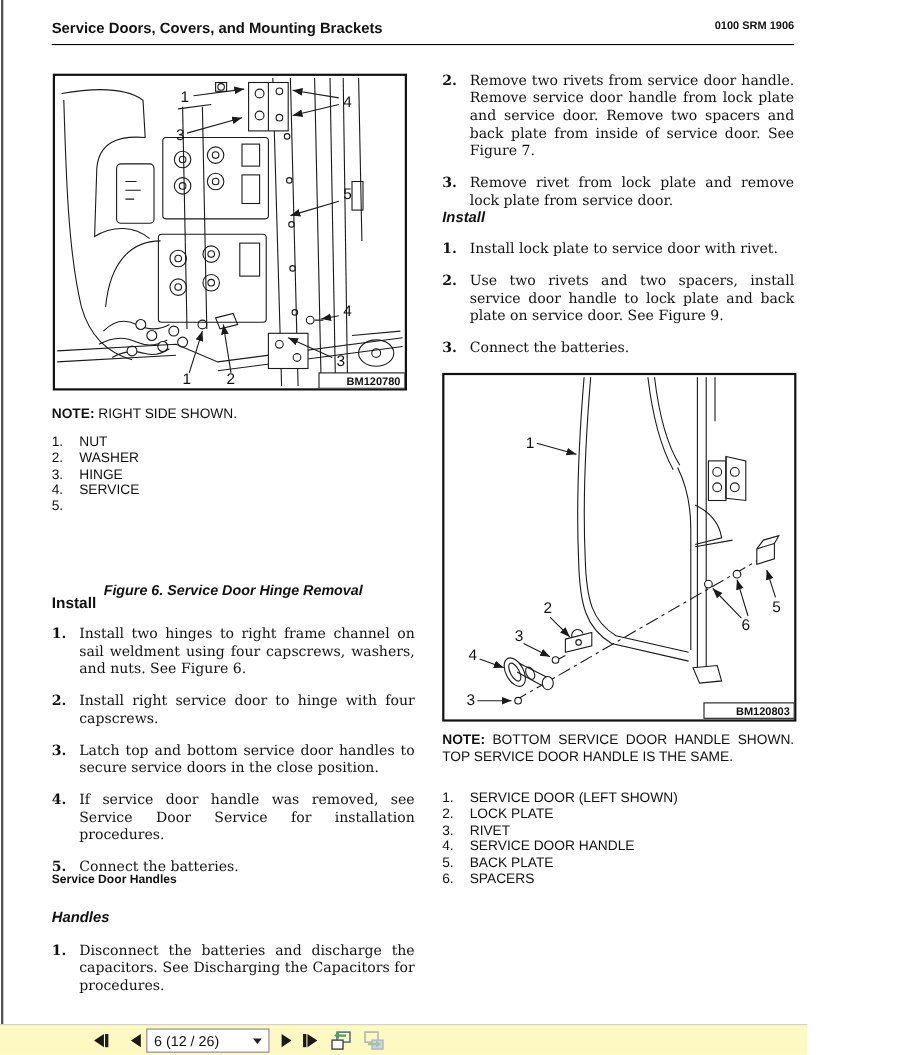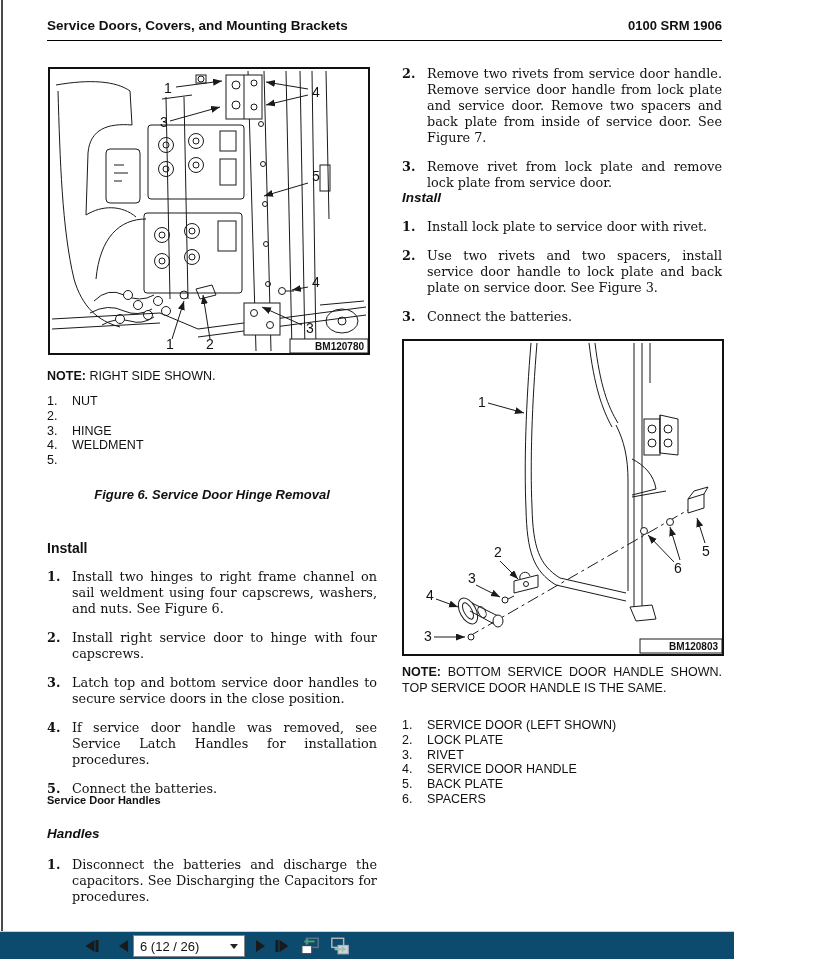--- a/index.html
+++ b/index.html
@@ -3,36 +3,36 @@
 <meta charset="utf-8">
 <style>
   html,body{margin:0;padding:0;background:#ffffff;}
   .app{position:relative;width:734px;height:959px;overflow:hidden;background:#fff;
        font-family:"Liberation Sans",sans-serif;color:#111;}
   .window-edge{position:absolute;left:1px;top:0;width:2px;height:931px;background:#4a4a4a;}
 
   
   .pagearea{position:absolute;left:0;top:0;width:818px;height:931px;background:#fff;}
   .hdr-title{position:absolute;left:47px;top:18px;font-size:13.5px;font-weight:bold;white-space:nowrap;}
-  .hdr-code{position:absolute;right:96px;top:18px;font-size:13px;font-weight:bold;white-space:nowrap;}
+  .hdr-code{position:absolute;right:96px;top:18px;font-size:10px;font-weight:bold;white-space:nowrap;}
   .hdr-rule{position:absolute;left:47px;top:40px;width:675px;height:0;border-top:1.5px solid #000;}
 
   .figbox{position:absolute;border:2px solid #111;background:#fff;box-sizing:border-box;}
   #fig6{left:48px;top:67px;width:322px;height:288px;}
   #fig7{left:402px;top:339px;width:322px;height:317px;}
 
   .note{font-size:12.5px;line-height:15.5px;text-align:justify;}
   .note b{font-weight:bold;}
   .partlist{font-size:12.5px;line-height:13.8px;}
   .partrow{display:flex;margin-bottom:1px;}
   .partrow .pnum{flex:0 0 25px;}
   .partrow .plabel{flex:1 1 auto;}
   #parts6 .plabel{max-width:282px;}
 
-  .figcap{font-size:13px;font-weight:bold;font-style:italic;text-align:center;}
+  .figcap{font-size:13px;font-weight:bold;font-style:italic;text-align:center;margin-top:42px;}
 
   .h1{font-size:14px;font-weight:bold;font-family:"Liberation Sans",sans-serif;}
   .h2{font-size:11px;font-weight:bold;font-family:"Liberation Sans",sans-serif;}
   .h2i{font-size:13.5px;font-weight:bold;font-style:italic;font-family:"Liberation Sans",sans-serif;}
 
   .steps{font-family:"DejaVu Serif",serif;font-size:12.8px;line-height:16px;}
   .step{display:flex;margin-bottom:13px;}
   .step:last-child{margin-bottom:0;}
   .step .snum{flex:0 0 25px;font-weight:bold;}
   .step p{margin:0;flex:1 1 auto;text-align:justify;}
@@ -56,21 +56,21 @@
   #cap7{top:812px;}
 
   
   .figbox svg{display:block;}
   .ln{stroke:#1a1a1a;stroke-width:1;fill:none;}
   .lnw{stroke:#1a1a1a;stroke-width:1;fill:#fff;}
   .callout{font-family:"Liberation Sans",sans-serif;font-size:14px;fill:#111;}
   .bmtag{font-family:"Liberation Sans",sans-serif;font-size:10px;font-weight:bold;fill:#111;}
 
   
-  .toolbar{position:absolute;left:0;top:931px;width:818px;height:28px;background:#0c4a6e;
+  .toolbar{position:absolute;left:0;top:931px;width:818px;height:28px;background:#fef9c3;
            border-top:1px solid #cfcfcf;box-sizing:border-box;}
   .tbtn{position:absolute;top:5px;width:20px;height:18px;display:flex;align-items:center;justify-content:center;}
   #btn-first{left:82px;} #btn-prev{left:114px;} #btn-next{left:250px;} #btn-last{left:272px;}
   #btn-backview{left:300px;} #btn-fwdview{left:330px;}
   .pagecombo{position:absolute;left:133px;top:3px;width:112px;height:22px;background:#fff;
              border:1px solid #848484;box-sizing:border-box;font-size:13px;
              display:flex;align-items:center;padding:0 6px;}
   .pagecombo .val{flex:1 1 auto;white-space:nowrap;overflow:hidden;}
   .combo-arrow{width:0;height:0;border-left:4px solid transparent;border-right:4px solid transparent;
                border-top:5px solid #222;margin-left:4px;}
@@ -202,28 +202,29 @@
       <b>NOTE:</b>
       <span>RIGHT SIDE SHOWN.</span>
     </div>
     <div class="partlist lc" id="parts6">
       <div class="partrow">
           <span class="pnum">1.</span>
           <span class="plabel">NUT</span>
         </div>
       <div class="partrow">
           <span class="pnum">2.</span>
+          <span class="plabel">WASHER</span>
         </div>
       <div class="partrow">
           <span class="pnum">3.</span>
           <span class="plabel">HINGE</span>
         </div>
       <div class="partrow">
           <span class="pnum">4.</span>
-          <span class="plabel">WELDMENT</span>
+          <span class="plabel">SERVICE</span>
         </div>
       <div class="partrow">
           <span class="pnum">5.</span>
         </div>
     </div>
     <div class="figcap lc" id="cap6">Figure 6. Service Door Hinge Removal</div>
 
     <div class="h1 lc" id="lc-install-h">Install</div>
     <div class="steps lc" id="lc-install-steps">
       <div class="step">
@@ -233,21 +234,21 @@
       <div class="step">
           <span class="snum">2.</span>
           <p>Install right service door to hinge with four capscrews.</p>
         </div>
       <div class="step">
           <span class="snum">3.</span>
           <p>Latch top and bottom service door handles to secure service doors in the close position.</p>
         </div>
       <div class="step">
           <span class="snum">4.</span>
-          <p>If service door handle was removed, see Service Latch Handles for installation procedures.</p>
+          <p>If service door handle was removed, see Service Door Service for installation procedures.</p>
         </div>
       <div class="step">
           <span class="snum">5.</span>
           <p>Connect the batteries.</p>
         </div>
     </div>
 
     <div class="h2 lc" id="lc-handles-h">Service Door Handles</div>
     <div class="h2i lc" id="lc-remove-h">Handles</div>
     <div class="steps lc" id="lc-remove-steps">
@@ -268,21 +269,21 @@
         </div>
     </div>
     <div class="h2i rc" id="rc-install-h">Install</div>
     <div class="steps rc" id="rc-install-steps">
       <div class="step">
           <span class="snum">1.</span>
           <p>Install lock plate to service door with rivet.</p>
         </div>
       <div class="step">
           <span class="snum">2.</span>
-          <p>Use two rivets and two spacers, install service door handle to lock plate and back plate on service door. See Figure 3.</p>
+          <p>Use two rivets and two spacers, install service door handle to lock plate and back plate on service door. See Figure 9.</p>
         </div>
       <div class="step">
           <span class="snum">3.</span>
           <p>Connect the batteries.</p>
         </div>
     </div>
 
     <div class="figbox" id="fig7">
       <svg width="318" height="313" viewBox="0 0 318 313">
         <defs>

